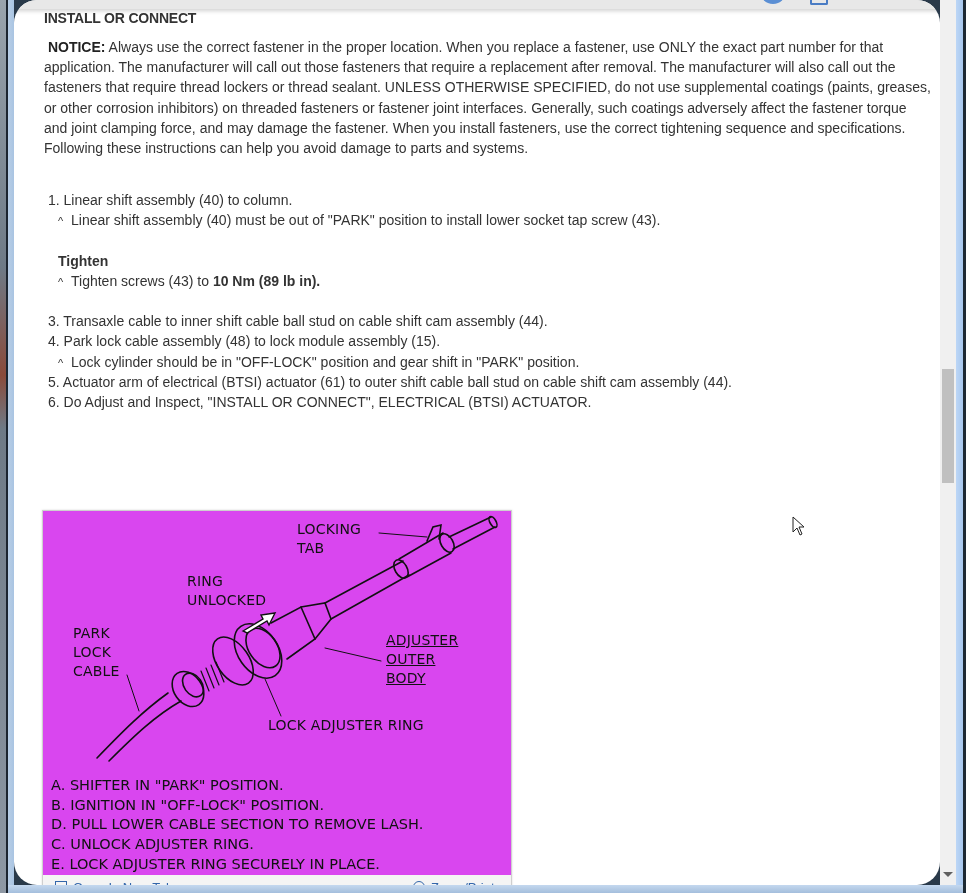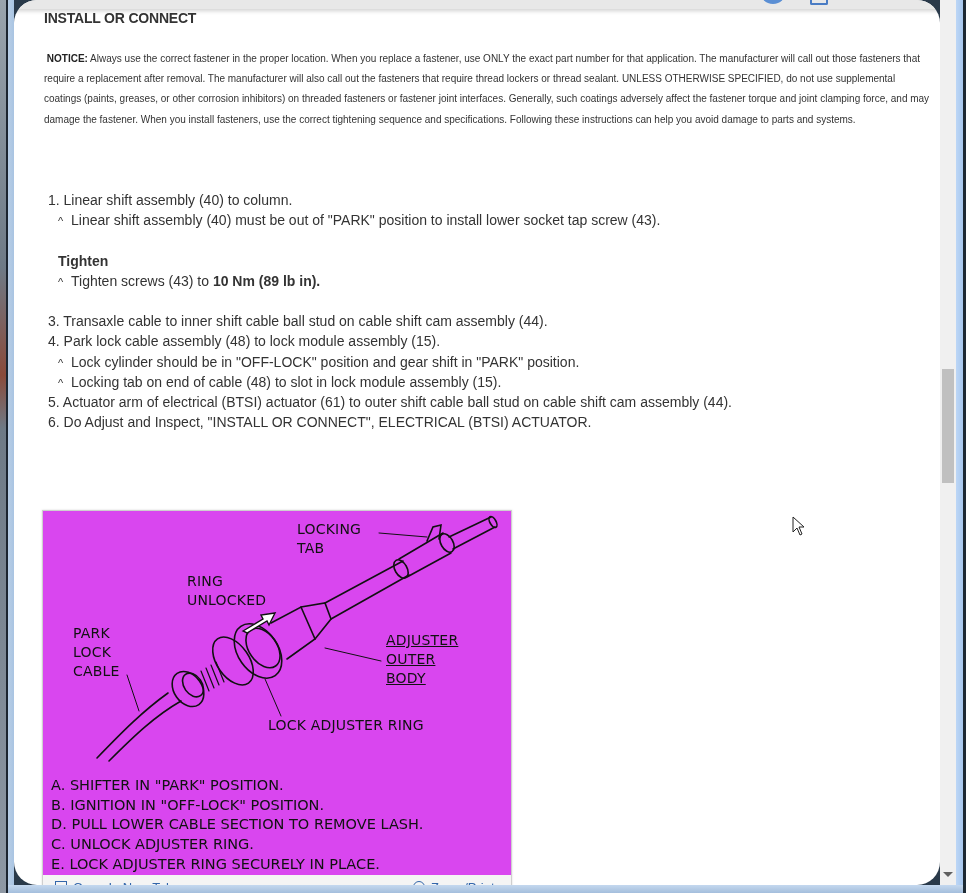--- a/index.html
+++ b/index.html
@@ -56,21 +56,21 @@
     position: absolute; left: 3px; top: 872px; width: 0; height: 0;
     border-left: 5px solid transparent; border-right: 5px solid transparent; border-top: 5px solid #606060;
   }
   
   .doc { position: absolute; left: 30px; top: 0; width: 890px; color: #333; font-size: 14px; }
   .section-title {
     position: absolute; left: 0; top: 10px; font-weight: bold; font-size: 14px; color: #333;
     letter-spacing: -0.2px;
   }
   .notice {
-    position: absolute; left: 0; top: 49px; width: 888px; line-height: 20.2px; font-size: 10px; color: #333;
+    position: absolute; left: 0; top: 37px; width: 888px; line-height: 20.2px; font-size: 14px; color: #333;
   }
   .notice b { color: #222; }
   .steps { position: absolute; left: 4px; top: 190px; width: 880px; font-size: 14px; line-height: 20.2px; color: #333; }
   .line { height: 20.2px; white-space: nowrap; }
   .sub { padding-left: 10px; }
   .caret { display: inline-block; width: 13px; font-size: 11px; }
   .gap { height: 20.2px; }
   .tighten-head { font-weight: bold; padding-left: 10px; color: #333; }
   
   .figure {
@@ -120,21 +120,20 @@
     <div class="steps">
       <div class="line">1. Linear shift assembly (40) to column.</div>
       <div class="line sub"><span class="caret">^</span><span>Linear shift assembly (40) must be out of "PARK" position to install lower socket tap screw (43).</span></div>
       <div class="gap"></div>
       <div class="line tighten-head">Tighten</div>
       <div class="line sub"><span class="caret">^</span><span>Tighten screws (43) to </span><b>10 Nm (89 lb in).</b></div>
       <div class="gap"></div>
       <div class="line">3. Transaxle cable to inner shift cable ball stud on cable shift cam assembly (44).</div>
       <div class="line">4. Park lock cable assembly (48) to lock module assembly (15).</div>
       <div class="line sub"><span class="caret">^</span><span>Lock cylinder should be in "OFF-LOCK" position and gear shift in "PARK" position.</span></div>
-      <div class="line sub"><span class="caret">^</span><span>Locking tab on end of cable (48) to slot in lock module assembly (15).</span></div>
       <div class="line">5. Actuator arm of electrical (BTSI) actuator (61) to outer shift cable ball stud on cable shift cam assembly (44).</div>
       <div class="line">6. Do Adjust and Inspect, "INSTALL OR CONNECT", ELECTRICAL (BTSI) ACTUATOR.</div>
     </div>
   </div>
 
   <div class="figure">
     <svg width="468" height="265">
       <g fill="none" stroke="#111" stroke-width="1.6" stroke-linecap="round">
 
         <path d="M54 247 C 80 220, 100 200, 125 182"></path>

